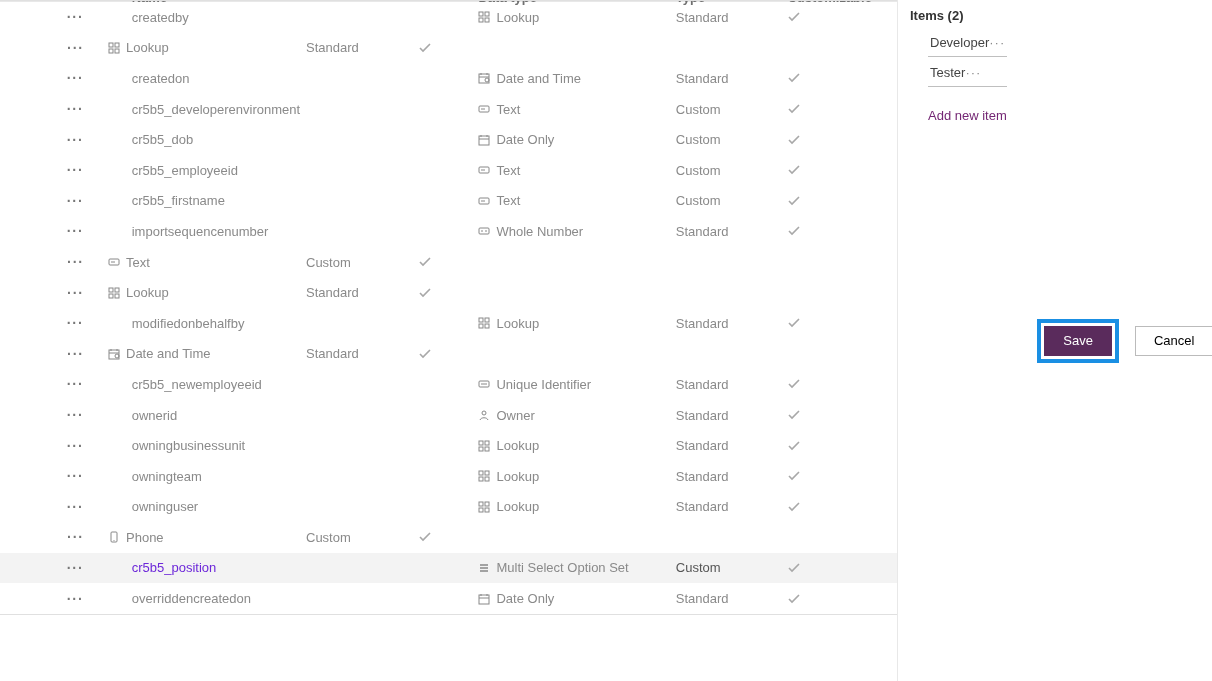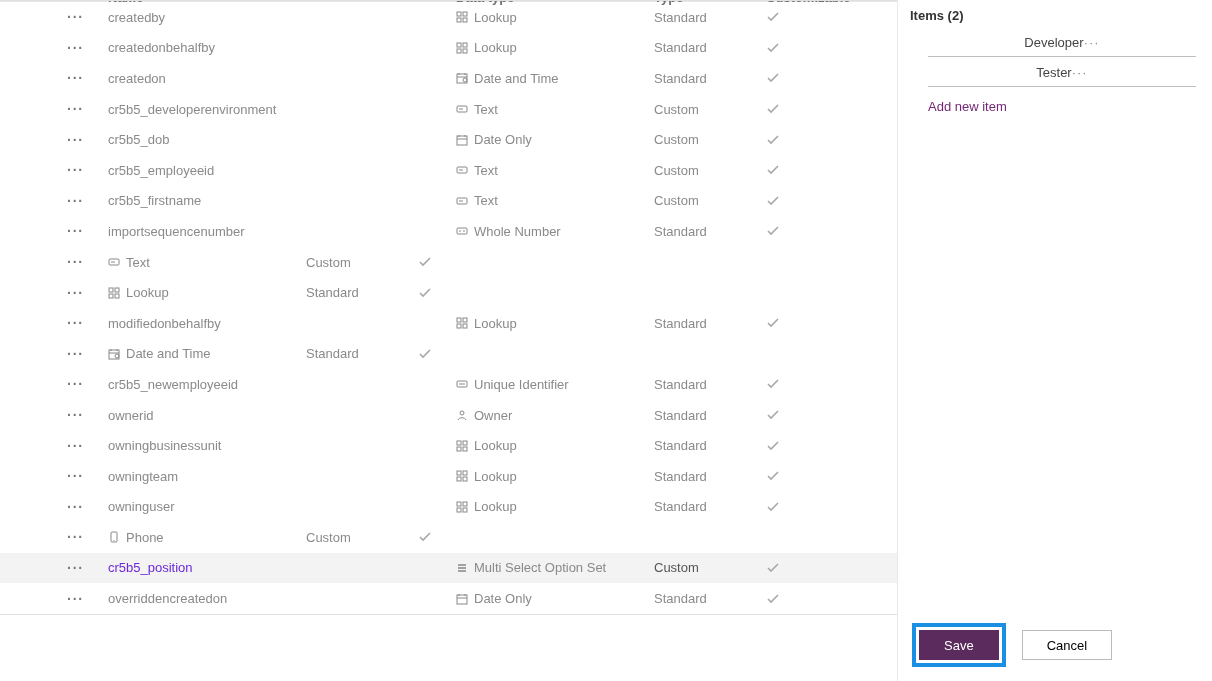--- a/index.html
+++ b/index.html
@@ -37,21 +37,21 @@
     top: -22px;
     left: 0;
     right: 0;
     display: flex;
     align-items: center;
     height: 36px;
     font-weight: 600;
     color: #707070;
   }
   .col-actions { width: 108px; display: flex; justify-content: flex-end; padding-right: 24px; align-items:center;}
-  .col-name   { width: 348px; display:flex; align-items:center; gap:6px;}
+  .col-name   { width: 348px; display:flex; align-items:center; gap:6px;margin-left:24px;}
   .col-dtype  { width: 198px; display:flex; align-items:center; gap:6px;}
   .col-type   { width: 112px; display:flex; align-items:center; gap:6px;}
   .col-cust   { width: 110px; display:flex; align-items:center; justify-content:flex-start; gap:6px;}
   .row {
     display: flex;
     align-items: center;
     height: 30.6px;
     color: #888;
   }
   .row.selected {
@@ -86,58 +86,58 @@
   .footer-border {
     border-top: 1px solid #e0e0e0;
     height: 48px;
   }
 
   
   .panel {
     width: 315px;
     border-left: 1px solid #e8e8e8;
     display: flex;
-    flex-direction: column;
+    flex-direction: row;
     background: #fff;
     position: relative;
   }
   .panel-content {
     flex: 1;
     padding: 4px 16px 0 12px;
   }
   .panel-title {
     font-weight: 600;
     color: #333;
     font-size: 13px;
     margin: 4px 0 6px 0;
   }
   .item-row {
     display: flex;
-    justify-content: center;
+    justify-content: flex-start;
     align-items: center;
     border-bottom: 1px solid #bfbfbf;
     padding: 6px 2px;
     margin: 0 0 2px 18px;
     color: #444;
   }
   .item-row .dots { color:#888; font-size:13px; letter-spacing:1px;}
   .add-item {
     color: #742774;
-    margin: 12px 0 0 18px;
+    margin: 21px 0 0 18px;
     cursor: pointer;
   }
   .panel-footer {
     padding: 14px;
     display: flex;
     gap: 16px;
     align-items: center;
   }
   .btn {
     height: 30px;
-    padding: 0 24px;
+    padding: 0 18px;
     border: 1px solid #bbb;
     background: #fff;
     font-family: inherit;
     font-size: 13px;
     cursor: pointer;
     display: inline-flex;
     align-items: center;
     justify-content: center;
   }
   .btn-primary {
@@ -205,21 +205,20 @@
           <div class="col-cust">
             <svg viewBox="0 0 14 14" width="14" height="14" class="check">
               <path d="M2 7l3 3 7-7" fill="none" stroke="currentColor" stroke-width="1.6"></path>
             </svg>
           </div>
         </div>
         <div class="row">
           <div class="col-actions">
             <span class="ellipsis">···</span>
           </div>
-          <div class="col-name">createdonbehalfby</div>
           <div class="col-dtype">
             <svg class="dt-icon" viewBox="0 0 12 12">
               <rect x="1" y="1" width="4" height="4" fill="none" stroke="currentColor"></rect>
               <rect x="7" y="1" width="4" height="4" fill="none" stroke="currentColor"></rect>
               <rect x="1" y="7" width="4" height="4" fill="none" stroke="currentColor"></rect>
               <rect x="7" y="7" width="4" height="4" fill="none" stroke="currentColor"></rect>
             </svg>
             <span>Lookup</span>
           </div>
           <div class="col-type">Standard</div>

